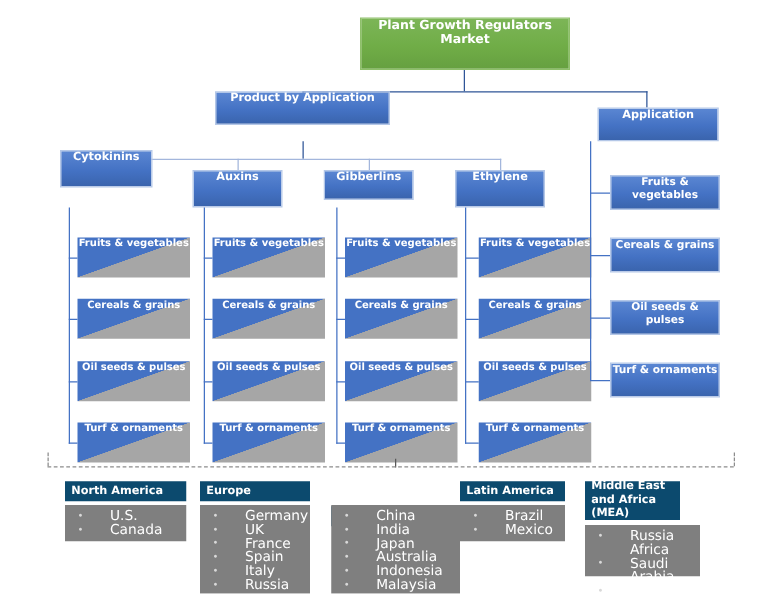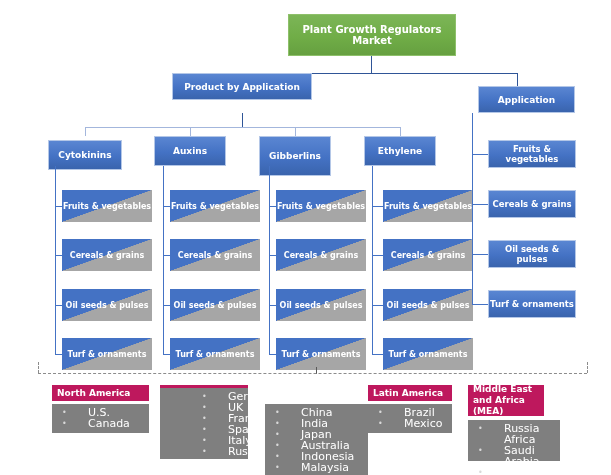--- a/index.html
+++ b/index.html
@@ -1,21 +1,21 @@
 <!DOCTYPE html>
 <html><head>
 <meta charset="utf-8">
 <style>
   html,body{margin:0;padding:0;background:#fff;}
   #stage{
     position:relative;width:611px;height:475px;background:#ffffff;overflow:hidden;
     font-family:"DejaVu Sans","Liberation Sans",sans-serif;
   }
   .box{
-    position:absolute;display:flex;align-items:center;justify-content:center;
+    position:absolute;display:flex;align-items:flex-start;justify-content:center;
     text-align:center;color:#fff;font-weight:bold;box-sizing:border-box;
   }
   .green{
     background:linear-gradient(180deg,#7cb557 0%,#70ad47 55%,#66a040 100%);
     border:1px solid #8ec06a;font-size:10px;
   }
   .blue{
     background:linear-gradient(180deg,#5a86d2 0%,#4472c4 55%,#3a64ad 100%);
     border:1px solid #b4c7e7;font-size:9px;
   }
@@ -28,21 +28,21 @@
     border:1px solid #b4c7e7;font-size:8.5px;
   }
   .line{position:absolute;}
   .dark{background:#2f5597;}
   .light{background:#a3b6dc;}
   .med{background:#4472c4;}
   .dashh{border-top:1px dashed #8c8c8c;}
   .dashv{border-left:1px dashed #8c8c8c;}
   .darkgray{background:#595959;}
   .rhead{
-    position:absolute;background:#be185d;color:#fff;font-weight:bold;font-size:9px;
+    position:absolute;background:#0c4a6e;color:#fff;font-weight:bold;font-size:9px;
     display:flex;align-items:center;box-sizing:border-box;padding:1px 5px;line-height:11px;
   }
   .rlist{
     position:absolute;background:#7f7f7f;box-sizing:border-box;
     padding:3px 0 2px 0;margin:0;list-style:none;
   }
   .rlist li{
     position:relative;color:#fff;font-size:11px;line-height:11px;padding-left:36px;
   }
   .rlist li::before{
@@ -70,27 +70,27 @@
     <span>Application</span>
   </div>
 
   <div class="line dark" style="left:242px;top:113px;width:1px;height:14px;"></div>
   <div class="line light" style="left:85px;top:127px;width:316px;height:1px;"></div>
   <div class="line light" style="left:85px;top:127px;width:1px;height:9px;"></div>
   <div class="line light" style="left:190px;top:127px;width:1px;height:9px;"></div>
   <div class="line light" style="left:295px;top:127px;width:1px;height:9px;"></div>
   <div class="line light" style="left:400px;top:127px;width:1px;height:9px;"></div>
 
-  <div class="box blue" style="left:48px;top:140px;width:74px;height:30px;">
+  <div class="box blue" style="left:48px;top:120px;width:74px;height:30px;">
     <span>Cytokinins</span>
   </div>
   <div class="box blue" style="left:154px;top:136px;width:72px;height:30px;">
     <span>Auxins</span>
   </div>
-  <div class="box blue" style="left:259px;top:136px;width:72px;height:40px;">
+  <div class="box blue" style="left:259px;top:136px;width:72px;height:24px;">
     <span>Gibberlins</span>
   </div>
   <div class="box blue" style="left:364px;top:136px;width:72px;height:30px;">
     <span>Ethylene</span>
   </div>
 
   <div class="line med" style="left:55px;top:166px;width:1px;height:189px;"></div>
   <div class="line med" style="left:55px;top:206px;width:7px;height:1px;"></div>
   <div class="line med" style="left:55px;top:255px;width:7px;height:1px;"></div>
   <div class="line med" style="left:55px;top:305px;width:7px;height:1px;"></div>
@@ -194,21 +194,21 @@
     <span>North America</span>
   </div>
   <ul class="rlist" style="left:52px;top:404px;width:97px;height:29px;">
     <li>U.S.</li>
     <li>Canada</li>
   </ul>
 
   <div class="rhead" style="left:160px;top:385px;width:88px;height:16px;">
     <span>Europe</span>
   </div>
-  <ul class="rlist" style="left:160px;top:388px;width:88px;height:71px;padding-left:32px;">
+  <ul class="rlist" style="left:160px;top:404px;width:88px;height:71px;">
     <li>Germany</li>
     <li>UK</li>
     <li>France</li>
     <li>Spain</li>
     <li>Italy</li>
     <li>Russia</li>
   </ul>
 
   <div class="rhead" style="left:265px;top:405px;width:104px;height:16px;padding-left:20px;">
     <span>Asia Pacific</span>

